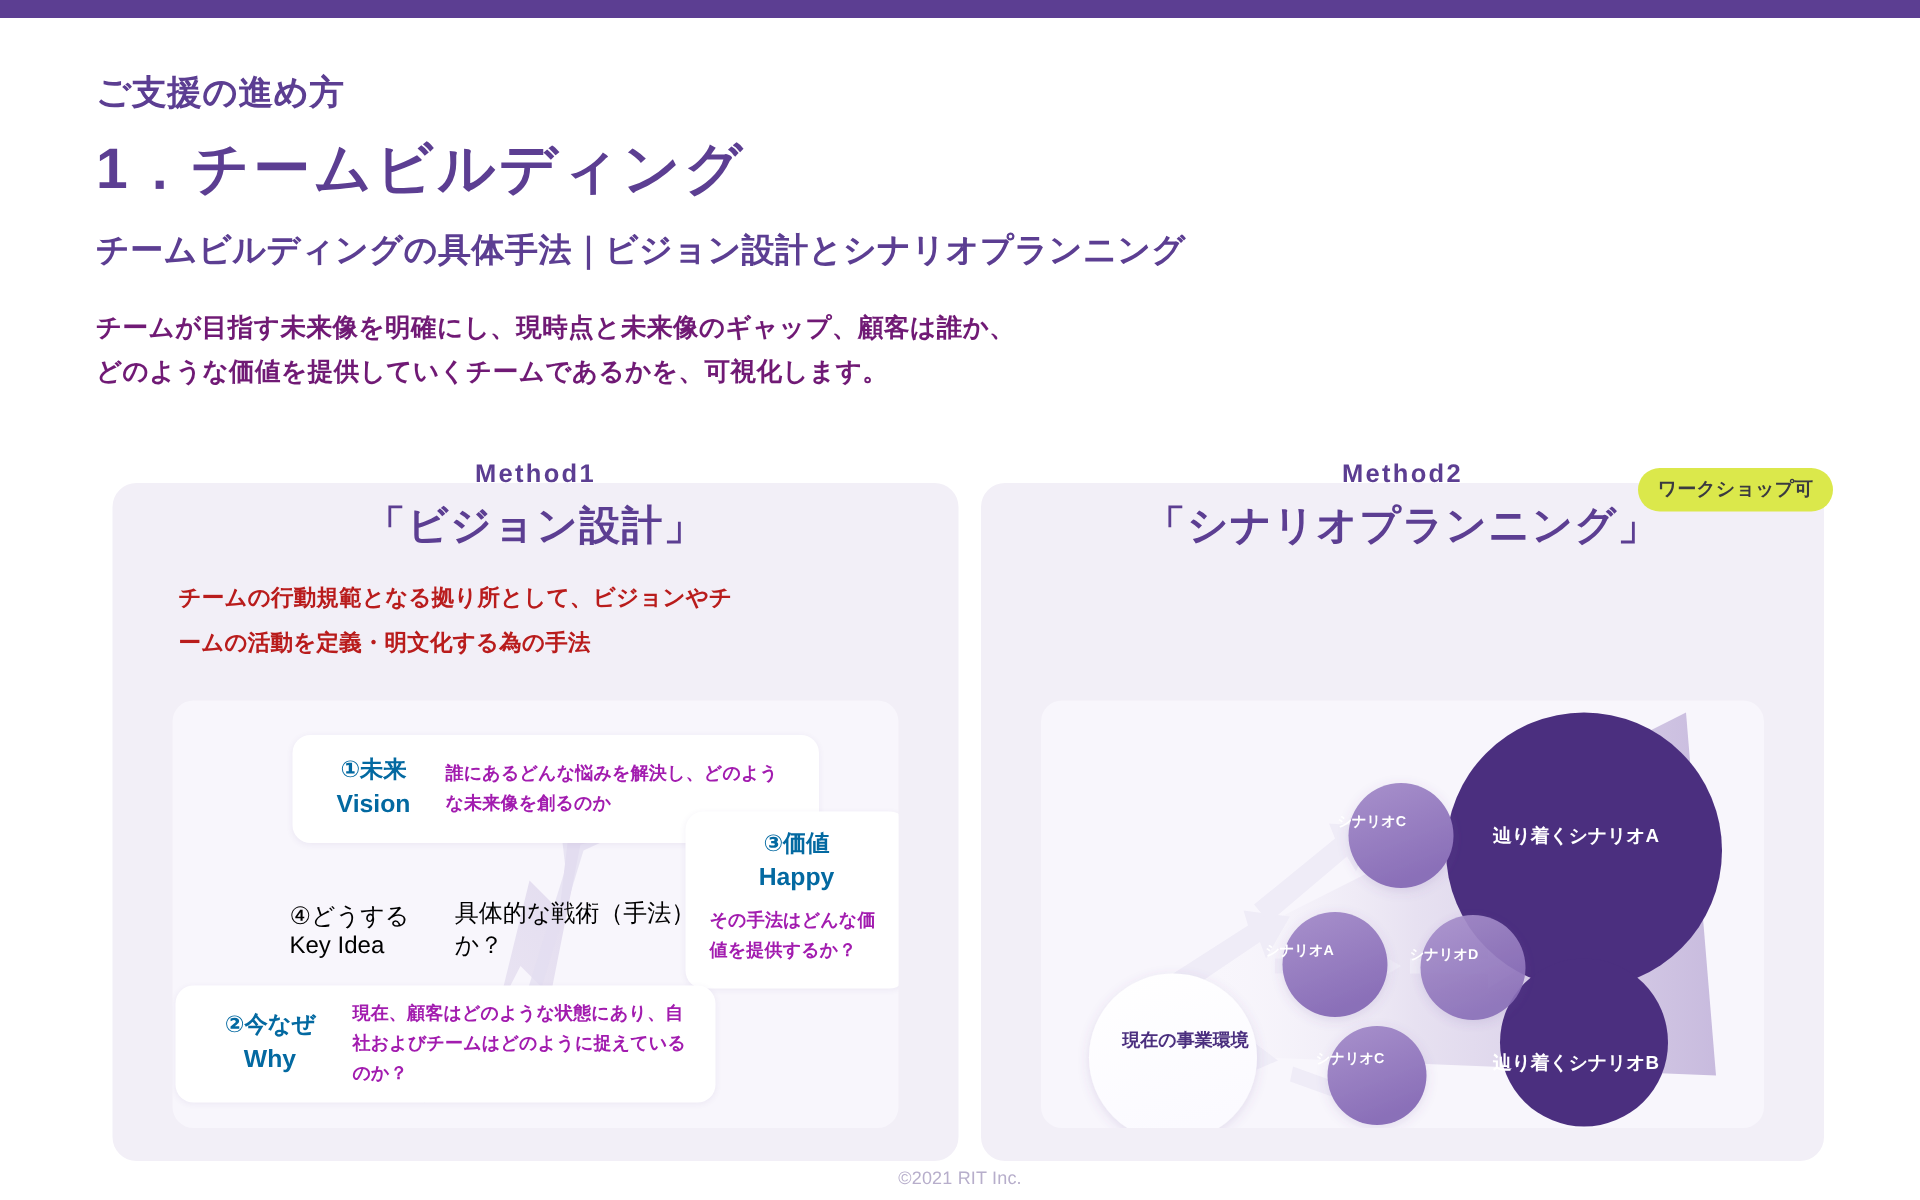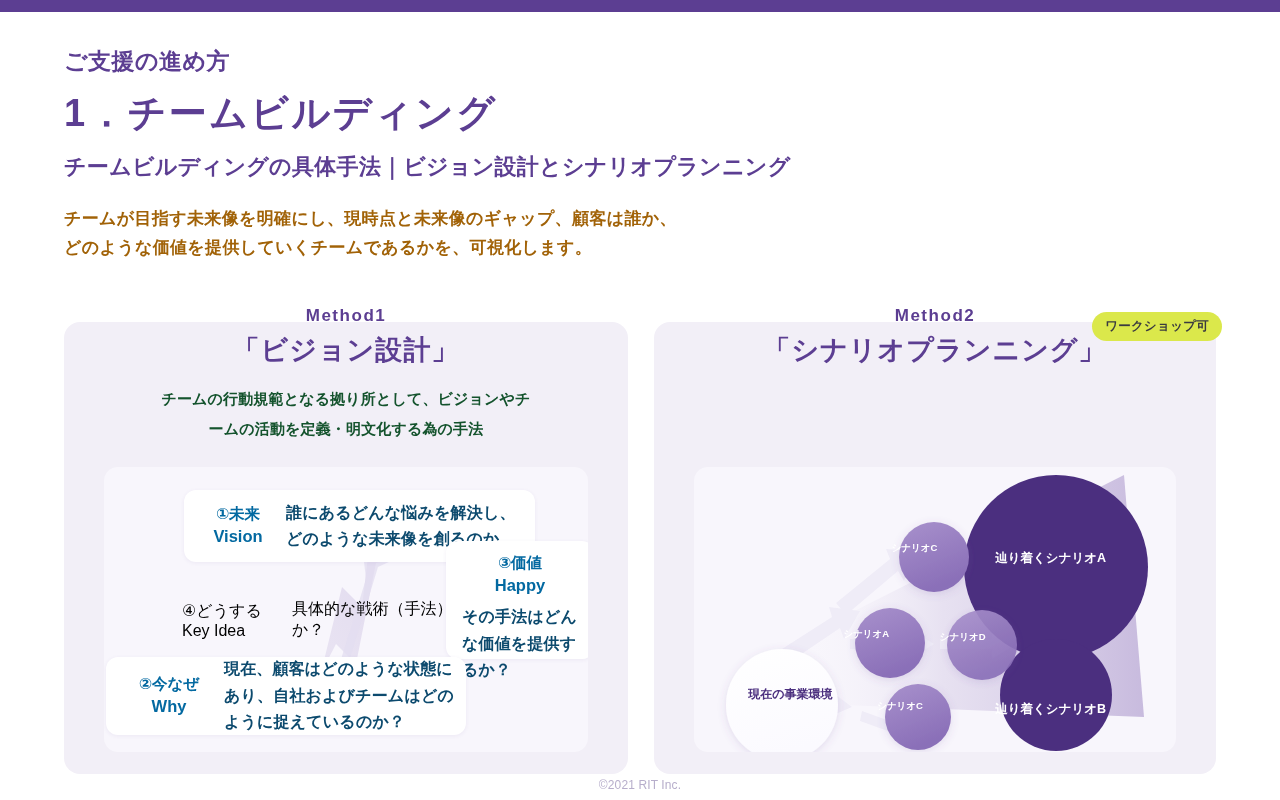--- a/index.html
+++ b/index.html
@@ -23,44 +23,44 @@
   }
   .bigtitle{
     font-size:38px;font-weight:bold;color:#5c3e92;letter-spacing:.06em;
     line-height:1.25;margin:0 0 16px 0;
   }
   .subtitle{
     font-size:22px;font-weight:bold;color:#5c3e92;letter-spacing:.015em;
     line-height:1.3;margin:0 0 22px 0;
   }
   .lede{
-    font-size:17px;font-weight:bold;color:#a16207;letter-spacing:.02em;
+    font-size:17px;font-weight:bold;color:#701a75;letter-spacing:.02em;
     line-height:1.75;margin:0;
   }
 
   
   .methods{position:absolute;left:64px;top:322px;width:1152px;height:452px;}
   .card{
     position:absolute;top:0;height:452px;
     background:#f2eff7;border-radius:16px;
   }
-  .card.left{left:0;width:564px;}
+  .card.left{left:11px;width:564px;}
   .card.right{left:590px;width:562px;}
 
   .method-kicker{
     position:absolute;top:-16px;left:0;right:0;text-align:center;
     font-size:17px;font-weight:bold;color:#5c3e92;letter-spacing:.09em;
   }
   .method-name{
     position:absolute;top:10px;left:0;right:0;text-align:center;
     font-size:27px;font-weight:bold;color:#5c3e92;letter-spacing:.04em;
   }
   .method-desc{
-    position:absolute;top:62px;left:44px;right:44px;text-align:center;
-    font-size:15px;font-weight:bold;color:#14532d;line-height:2.0;letter-spacing:.01em;
+    position:absolute;top:62px;left:44px;right:44px;text-align:left;
+    font-size:15px;font-weight:bold;color:#b91c1c;line-height:2.0;letter-spacing:.01em;
   }
 
   .badge{
     position:absolute;right:-6px;top:-10px;
     background:#dbe84b;color:#3a3a40;
     font-size:12.5px;font-weight:bold;letter-spacing:.02em;
     padding:6px 13px;border-radius:999px;white-space:nowrap;
     z-index:20;
   }
 
@@ -77,21 +77,21 @@
     box-shadow:0 1px 4px rgba(92,62,146,.07);
     display:flex;align-items:center;
   }
   .vcard .lbl{
     flex:0 0 auto;text-align:center;color:#0369a1;font-weight:bold;
     line-height:1.35;
   }
   .vcard .lbl .jp{display:block;font-size:15.5px;}
   .vcard .lbl .en{display:block;font-size:16.5px;}
   .vcard .body{
-    flex:1 1 auto;color:#0c4a6e;font-size:16px;font-weight:bold;
+    flex:1 1 auto;color:#a21caf;font-size:12px;font-weight:bold;
     line-height:1.65;letter-spacing:.01em;
   }
 
   
   #vision-card{left:80px;top:23px;width:345px;height:72px;padding:0 0 0 6px;}
   #vision-card .lbl{width:96px;}
   #vision-card .body{padding-right:16px;}
 
   #keyidea-block{
     position:absolute;left:78px;top:122px;width:360px;height:62px;

